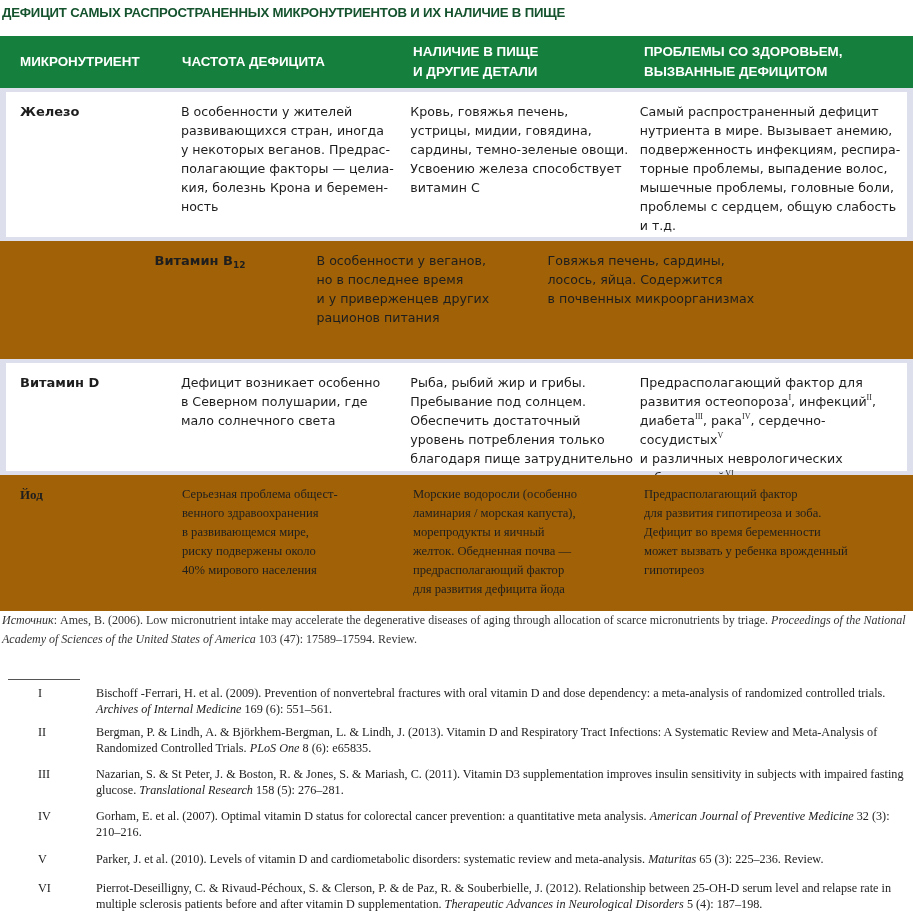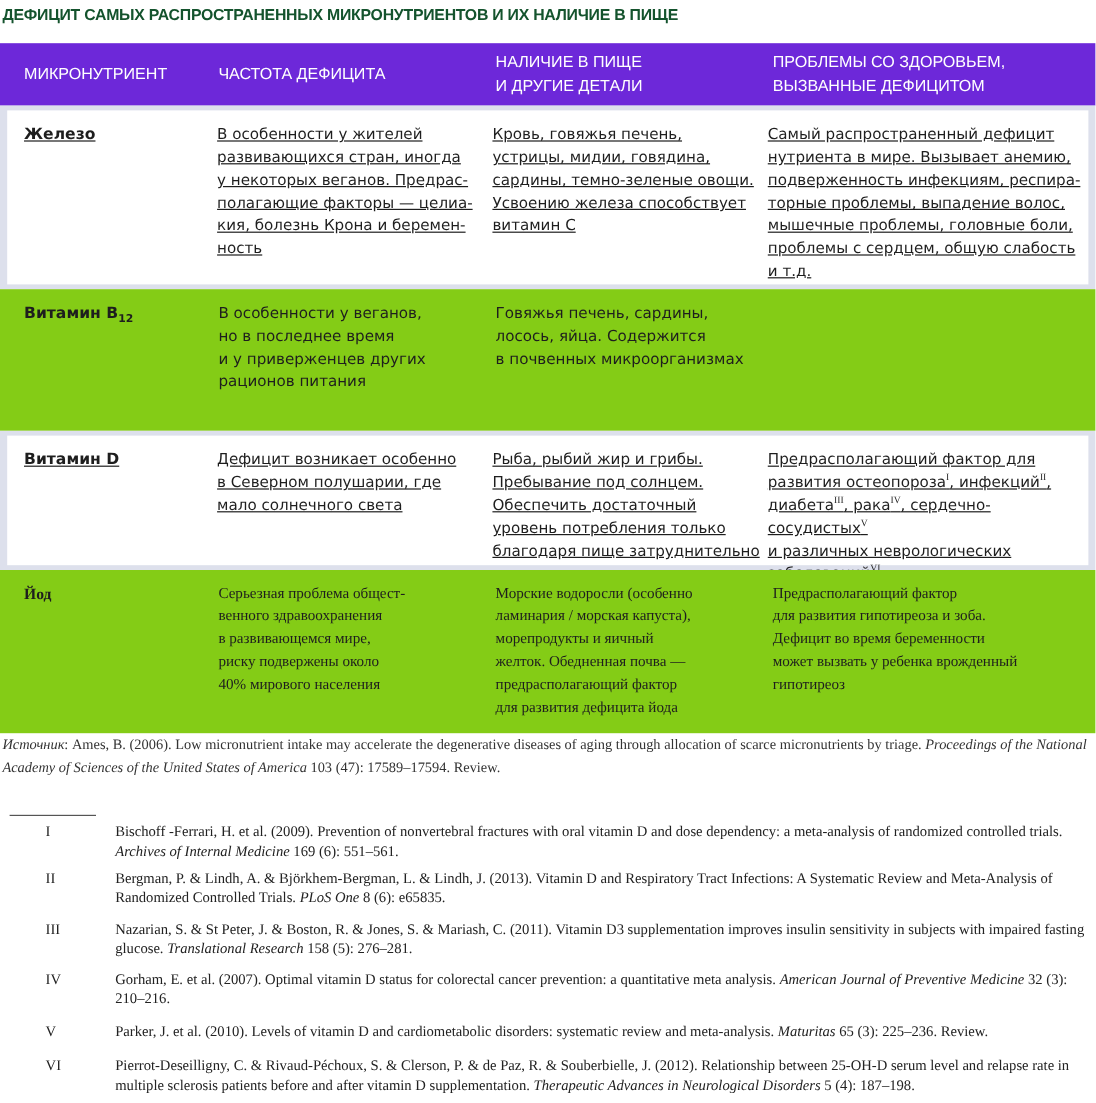--- a/index.html
+++ b/index.html
@@ -7,40 +7,40 @@
   .title {
     position:absolute; left:2px; top:5px;
     font-family:"Liberation Sans", sans-serif; font-weight:bold;
     font-size:13.2px; letter-spacing:-0.2px; color:#14532d;
   }
   .table {
     position:absolute; left:0; top:36px; width:913px;
     font-family:"DejaVu Sans", sans-serif; font-size:12.6px; line-height:19px;
   }
   .row { position:relative; display:flex; box-sizing:border-box; }
-  .hdr { background:#6d28d9; color:#ffffff; height:52px; align-items:center;
-         font-family:"Liberation Sans", sans-serif; font-weight:normal; font-size:13.4px; line-height:20px; }
+  .hdr { background:#15803d; color:#ffffff; height:52px; align-items:center;
+         font-family:"Liberation Sans", sans-serif; font-weight:bold; font-size:13.4px; line-height:20px; }
   .hdr .c { padding-top:0; }
   .white { background:#dde0ec; padding:4px 6px; }
   .white .inner { background:#ffffff; display:flex; width:100%; }
-  .shade { background:#84cc16; }
+  .shade { background:#a16207;justify-content:center; }
   .c { box-sizing:border-box; padding-top:10px; }
   .c1 { width:182px; padding-left:20px; }
   .c2 { width:231px; }
   .c3 { width:231px; }
   .c4 { width:269px; }
   .white .c1 { width:176px; padding-left:14px; }
   .name { font-weight:bold; font-size:13px; }
   sub { font-size:9px; vertical-align:-3px; line-height:0; }
   sup { font-size:8px; font-family:"Liberation Serif", serif; vertical-align:6px; line-height:0; }
   .r-iron { height:153px; }
   .r-b12 { height:118px; }
   .r-d { height:116px; }
   .r-iod { height:136px;font-family:Liberation Serif, serif; }
-  .r-iron .inner, .r-d .inner { height:100%;text-decoration:underline; }
+  .r-iron .inner, .r-d .inner { height:100%; }
   .source {
     position:absolute; left:2px; top:611px; width:910px;
     font-family:"Liberation Serif", serif; font-size:12px; line-height:19px; color:#333;
   }
   .source i { font-style:italic; }
   .rule { position:absolute; left:8px; top:679px; width:72px; height:1px; background:#555; }
   .fn { position:absolute; left:0; width:913px;
         font-family:"Liberation Serif", serif; font-size:12.2px; line-height:16px; color:#222; }
   .fn .num { position:absolute; left:38px; top:0; }
   .fn .txt { position:absolute; left:96px; top:0; width:818px; }

